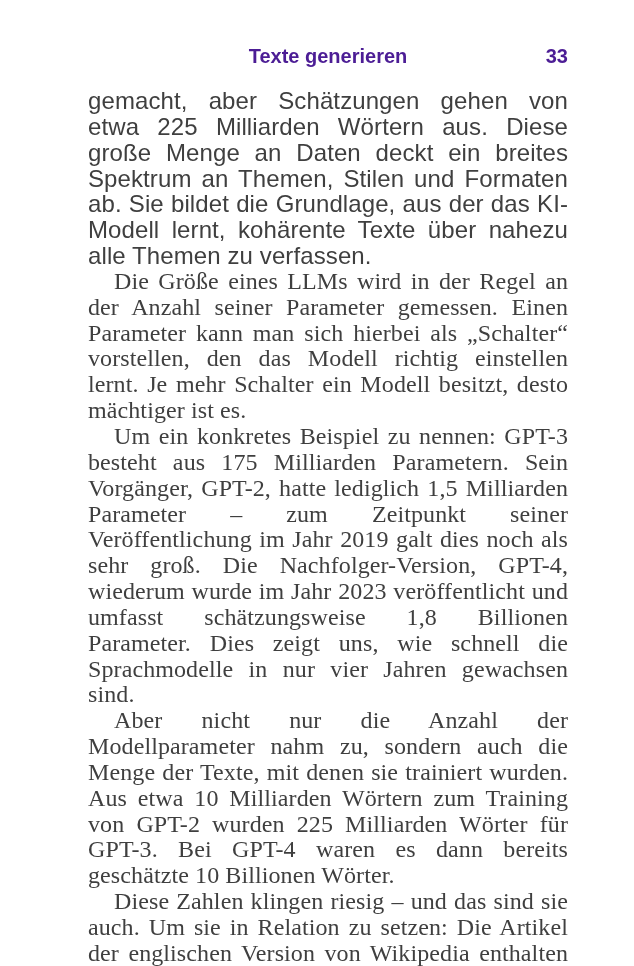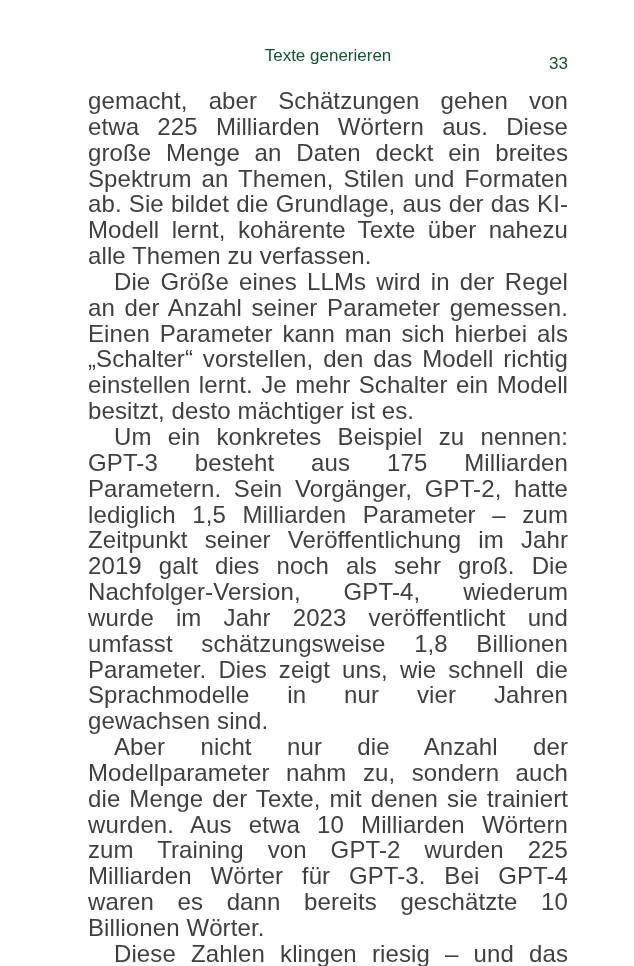--- a/index.html
+++ b/index.html
@@ -14,51 +14,53 @@
     background: #ffffff;
     overflow: hidden;
     font-family: "Liberation Sans", "DejaVu Sans", sans-serif;
   }
   .running-head {
     position: absolute;
     top: 45px;
     left: 88px;
     width: 480px;
     height: 22px;
-    font-size: 17px;
+    font-size: 20px;
     line-height: 22px;
-    color: #14532d;
+    color: #4c1d95;
+    font-weight: bold;
   }
   .running-head .head-title {
     display: block;
     text-align: center;
   }
   .running-head .page-number {
     position: absolute;
-    top: 8px;
+    top: 0;
     right: 0;
   }
   .body-text {
     position: absolute;
     top: 88px;
     left: 88px;
     width: 480px;
     font-size: 24px;
     line-height: 25.85px;
     color: #3f3f3f;
     text-align: justify;
     letter-spacing: 0.1px;
     hyphens: none;
   }
   .body-text p {
     margin: 0;
     padding: 0;
   }
   .body-text p.indent {
     text-indent: 26px;
+    font-family: Liberation Serif, serif;
   }
   .footnote-block {
     position: absolute;
     top: 818px;
     left: 88px;
     width: 480px;
     color: #3f3f3f;
   }
   .footnote-rule {
     width: 241px;

